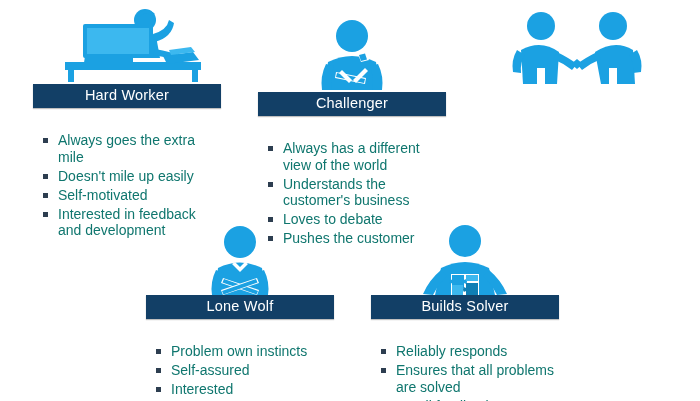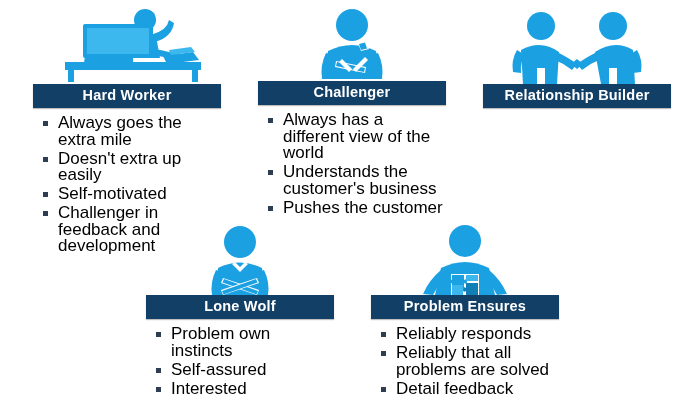--- a/index.html
+++ b/index.html
@@ -36,56 +36,56 @@
     justify-content: center;
   }
   .icon-wrap svg {
     display: block;
   }
 
   .title-bar {
     background: #123f66;
     color: #ffffff;
     font-size: 14.5px;
-    font-weight: bold;
+    font-weight: normal;
     text-align: center;
     line-height: 23px;
     height: 24px;
     letter-spacing: 0.2px;
     position: relative;
     z-index: 3;
     box-shadow: 0 1px 1px rgba(0,0,0,0.25);
   }
 
   .bullets {
     list-style: none;
-    margin: 7px 0 0 0;
+    margin: 24px 0 0 0;
     padding: 0 0 0 10px;
-    font-size: 17px;
+    font-size: 14px;
     line-height: 16.5px;
-    color: #000000;
+    color: #0f766e;
   }
   .bullets li {
     position: relative;
     padding-left: 15px;
     margin-bottom: 2.5px;
   }
   .bullets li::before {
     content: "";
     position: absolute;
     left: 0;
     top: 6px;
     width: 5px;
     height: 5px;
     background: #2d3e50;
   }
 
   
   #card-hard-worker      { left: 33px;  top: 6px;  width: 188px; }
-  #card-challenger       { left: 258px; top: 3px;  width: 188px; }
+  #card-challenger       { left: 258px; top: 14px;  width: 188px; }
   #card-relationship     { left: 483px; top: 6px;  width: 188px; }
   #card-lone-wolf        { left: 146px; top: 222px; width: 188px; }
   #card-problem-solver   { left: 371px; top: 222px; width: 188px; }
 
   
   #card-hard-worker .icon-wrap   { height: 78px; }
   #card-challenger .icon-wrap    { height: 78px; }
   #card-relationship .icon-wrap  { height: 78px; }
   #card-lone-wolf .icon-wrap     { height: 73px; }
   #card-problem-solver .icon-wrap{ height: 73px; }
@@ -124,23 +124,23 @@
           <rect x="55" y="48" width="46" height="8" transform="skewX(-8)"></rect>
 
           <path d="M126 50 l30 -4 l6 8 l-32 4 z"></path>
           <path d="M132 44 l22 -3 l4 5 l-24 3 z" fill="#3cb8ef"></path>
         </g>
       </svg>
     </div>
     <div class="title-bar">Hard Worker</div>
     <ul class="bullets">
       <li>Always goes the extra mile</li>
-      <li>Doesn't extra up easily</li>
+      <li>Doesn't mile up easily</li>
       <li>Self-motivated</li>
-      <li>Challenger in feedback and development</li>
+      <li>Interested in feedback and development</li>
     </ul>
   </div>
 
   <div class="card" id="card-challenger">
     <div class="icon-wrap">
       <svg width="120" height="78" viewBox="0 0 120 78" aria-hidden="true">
         <g fill="#1BA1E2">
 
           <circle cx="60" cy="22" r="16"></circle>
 
@@ -158,20 +158,21 @@
 
           <path d="M50 56 l10 10 l-3 3 l-10 -10 z" fill="#ffffff"></path>
           <path d="M73 54 l-12 12 l3 3 l12 -12 z" fill="#ffffff"></path>
         </g>
       </svg>
     </div>
     <div class="title-bar">Challenger</div>
     <ul class="bullets">
       <li>Always has a different view of the world</li>
       <li>Understands the customer's business</li>
+      <li>Loves to debate</li>
       <li>Pushes the customer</li>
     </ul>
   </div>
 
   <div class="card" id="card-relationship">
     <div class="icon-wrap">
       <svg width="180" height="78" viewBox="0 0 180 78" aria-hidden="true">
         <g fill="#1BA1E2">
 
           <circle cx="54" cy="20" r="14"></circle>
@@ -188,21 +189,20 @@
           <path d="M108 46 q20 -13 38 -2 l2 34 h-34 z"></path>
           <path d="M122 62 h8 v16 h-8 z" fill="#ffffff"></path>
 
           <path d="M150 44 q6 10 4 22 l-8 1 q1 -11 -4 -18 z"></path>
           <path d="M110 46 q-12 6 -20 12 l5 6 q9 -7 19 -11 z"></path>
 
           <path d="M84 58 l6 -5 l6 5 l-6 5 z"></path>
         </g>
       </svg>
     </div>
-    <div class="title-bar">Relationship Builder</div>
   </div>
 
   <div class="card" id="card-lone-wolf">
     <div class="icon-wrap">
       <svg width="110" height="73" viewBox="0 0 110 73" aria-hidden="true">
         <g fill="#1BA1E2">
 
           <circle cx="55" cy="20" r="16"></circle>
 
           <path d="M33 46 q22 -11 44 0 l3 27 h-50 z"></path>
@@ -242,21 +242,21 @@
 
           <path d="M46 52 h28 v21 h-28 z" fill="#ffffff"></path>
 
           <path d="M47 53 h12 v5 q3 -2 3 1.5 t-3 1.5 v5 h-12 v-5 q-3 2 -3 -1.5 t3 -1.5 z"></path>
           <path d="M61 61 h12 v12 h-12 v-4 q-3 2 -3 -1.5 t3 -1.5 z" fill="#0f7fb5"></path>
           <path d="M47 63 h11 v10 h-11 z" fill="#3cb8ef"></path>
           <path d="M61 53 h12 v6 h-12 z" fill="#3cb8ef"></path>
         </g>
       </svg>
     </div>
-    <div class="title-bar">Problem Ensures</div>
+    <div class="title-bar">Builds Solver</div>
     <ul class="bullets">
       <li>Reliably responds</li>
-      <li>Reliably that all problems are solved</li>
+      <li>Ensures that all problems are solved</li>
       <li>Detail feedback</li>
     </ul>
   </div>
 
 </div>
 
 </body></html>

